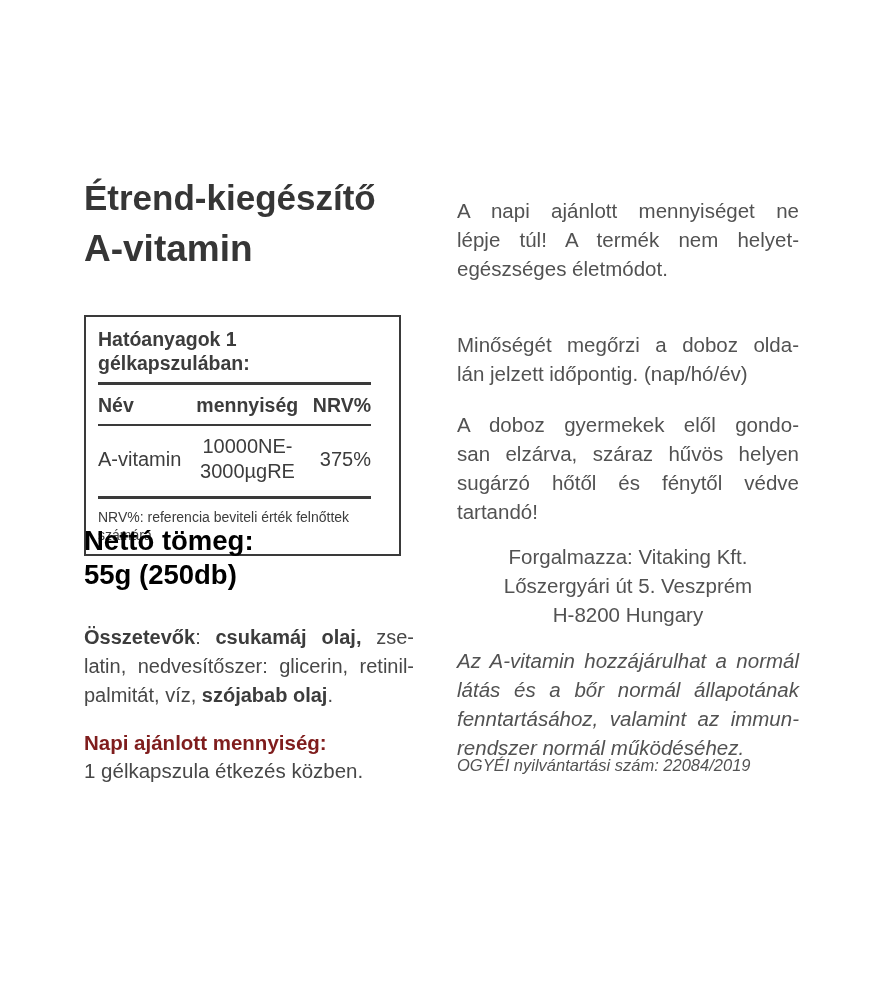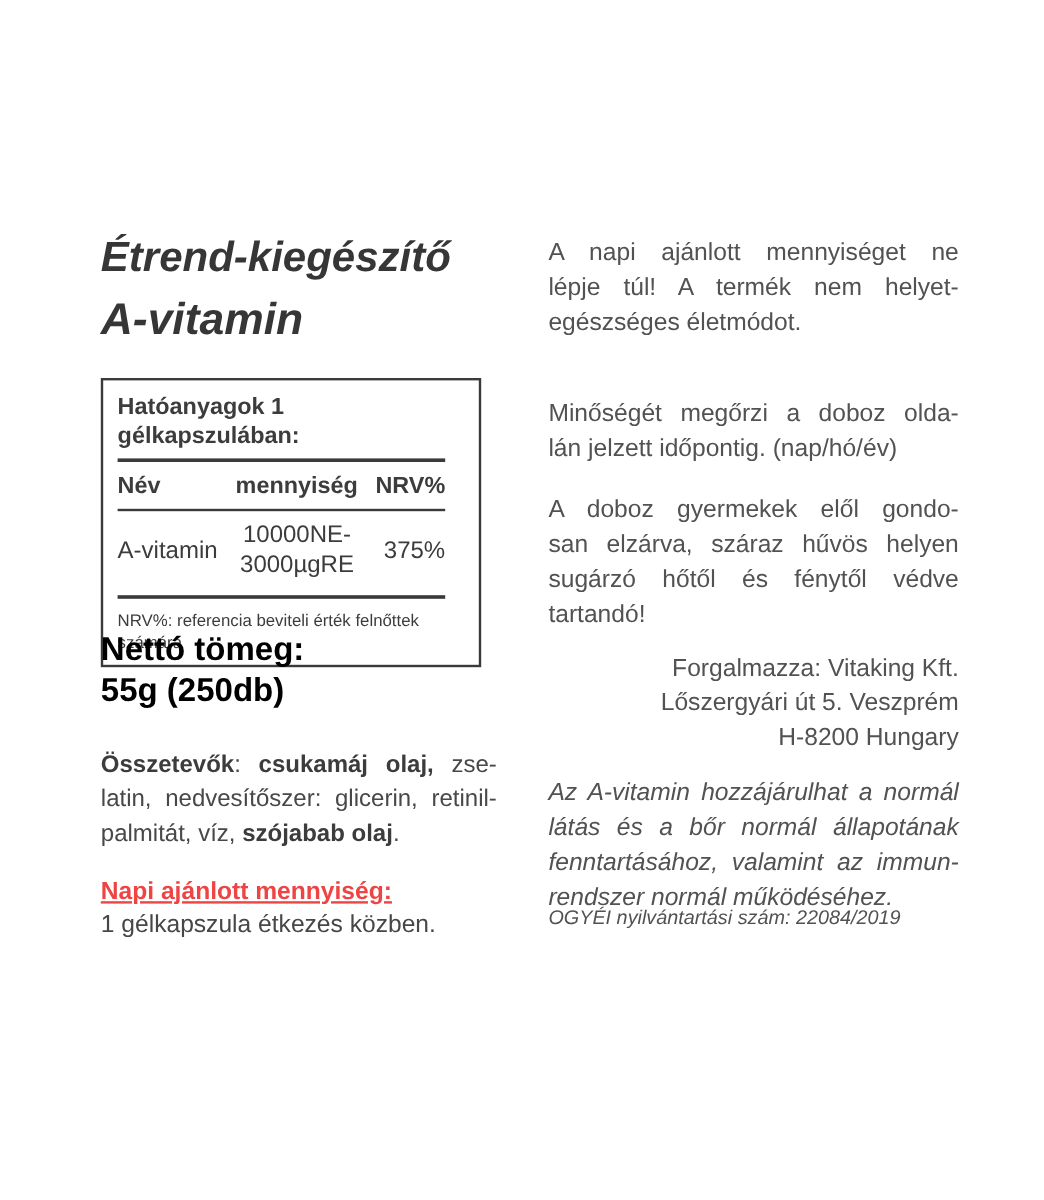--- a/index.html
+++ b/index.html
@@ -7,21 +7,21 @@
     position:relative;
     width:870px;height:1000px;
     background:#ffffff;
     font-family:"Liberation Sans","DejaVu Sans",sans-serif;
     color:#3f3f3f;
     overflow:hidden;
   }
   .abs{position:absolute;}
 
   
-  #title{left:84px;top:189px;width:340px;font-style:italic;}
+  #title{left:84px;top:172px;width:340px;}
   #title .t1{font-size:35px;font-weight:bold;color:#363636;line-height:51px;}
   #title .t2{font-size:37px;font-weight:bold;color:#363636;line-height:51px;}
 
   #supTable{
     left:84px;top:315px;width:317px;
     border:2px solid #3a3a3a;
     box-sizing:border-box;
     padding:10px 28px 10px 12px;
     color:#3c3c3c;
   }
@@ -33,41 +33,41 @@
   .col-name{width:100px;text-align:left;}
   .col-amt{flex:1;text-align:center;}
   .col-nrv{width:74px;text-align:right;}
   .tbl-data{font-size:20px;line-height:25px;margin-bottom:12px;}
   #supTable .tbl-foot{font-size:14px;line-height:18px;margin-top:9px;color:#3c3c3c;}
 
   #net{left:84px;top:524px;width:330px;font-size:27.5px;font-weight:bold;color:#000000;line-height:34px;}
 
   #ingredients{left:84px;top:623px;width:330px;font-size:20px;line-height:29px;color:#484848;}
   #daily{left:84px;top:729px;width:340px;font-size:20.5px;line-height:28px;color:#474747;}
-  #daily .lbl{font-weight:bold;color:#ef4444;text-decoration:underline;}
+  #daily .lbl{font-weight:bold;color:#7f1d1d;}
 
   
   .rcol{left:457px;width:342px;font-size:20.5px;line-height:29px;color:#525252;}
   #p1{top:196px;}
   #p2{top:330px;}
   #p3{top:410px;}
   #dist{top:542px;}
   #claim{top:646px;font-style:italic;}
   #reg{top:755px;font-style:italic;font-size:16.5px;line-height:21px;}
 
   
   .jlines .line{
     text-align:justify;
     text-align-last:justify;
     white-space:nowrap;
   }
   .jlines .line:last-child{
     text-align-last:left;
   }
-  .plain .line{text-align:right;white-space:nowrap;}
+  .plain .line{text-align:center;white-space:nowrap;}
   .b{font-weight:bold;color:#3c3c3c;}
 </style>
 </head>
 <body>
 
 <div id="page">
 
   <div id="title" class="abs">
     <div class="t1">Étrend-kiegészítő</div>
     <div class="t2">A-vitamin</div>

